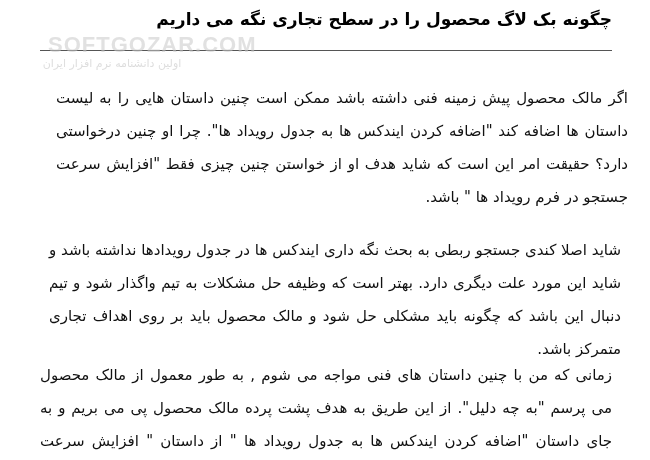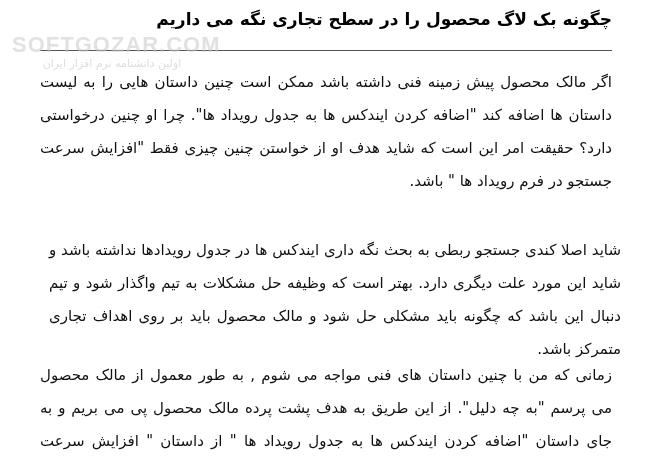--- a/index.html
+++ b/index.html
@@ -50,20 +50,21 @@
       pointer-events: none;
     }
     .wm-main {
       display: block;
       font-family: "Liberation Sans", "DejaVu Sans", sans-serif;
       font-weight: bold;
       font-size: 22px;
       letter-spacing: 1px;
       color: rgba(200,200,200,0.55);
       line-height: 22px;
+      margin-left: 36px;
     }
     .wm-sub {
       display: block;
       direction: rtl;
       font-size: 11px;
       color: rgba(200,200,200,0.6);
       line-height: 14px;
       margin-top: 1px;
     }
     .para {
@@ -86,16 +87,16 @@
 
 <div class="page">
   <div class="title">چگونه  بک لاگ محصول را در سطح تجاری نگه می داریم</div>
   <div class="rule"></div>
 
   <div class="watermark">
     <span class="wm-main">SOFTGOZAR.COM</span>
     <span class="wm-sub">اولین دانشنامه نرم افزار ایران</span>
   </div>
 
-  <p class="para p1" style="margin:0;">اگر مالک محصول پیش زمینه فنی داشته باشد ممکن است چنین داستان هایی را به لیست داستان ها اضافه کند "اضافه کردن ایندکس ها به جدول رویداد ها". چرا او چنین درخواستی دارد؟ حقیقت امر این است که شاید هدف او از خواستن چنین چیزی فقط "افزایش سرعت جستجو در فرم رویداد ها " باشد.</p>
+  <p class="para p1" style="margin:16px;">اگر مالک محصول پیش زمینه فنی داشته باشد ممکن است چنین داستان هایی را به لیست داستان ها اضافه کند "اضافه کردن ایندکس ها به جدول رویداد ها". چرا او چنین درخواستی دارد؟ حقیقت امر این است که شاید هدف او از خواستن چنین چیزی فقط "افزایش سرعت جستجو در فرم رویداد ها " باشد.</p>
   <p class="para p2" style="margin:9px;">شاید اصلا کندی جستجو ربطی به بحث نگه داری ایندکس ها در جدول رویدادها نداشته باشد و شاید این مورد علت دیگری دارد. بهتر است که وظیفه حل مشکلات به تیم واگذار شود و تیم دنبال این باشد که چگونه باید مشکلی حل شود و مالک محصول باید بر روی اهداف تجاری متمرکز باشد.</p>
   <p class="para p3" style="margin:0;">زمانی که من با چنین داستان های فنی مواجه می شوم , به طور معمول از مالک محصول می پرسم "به چه دلیل". از این طریق به هدف پشت پرده مالک محصول پی می بریم و به جای داستان "اضافه کردن ایندکس ها به جدول رویداد ها " از داستان " افزایش سرعت جستجو در فرم رویداد ها" استفاده می</p>
 </div>
 
 </body></html>

